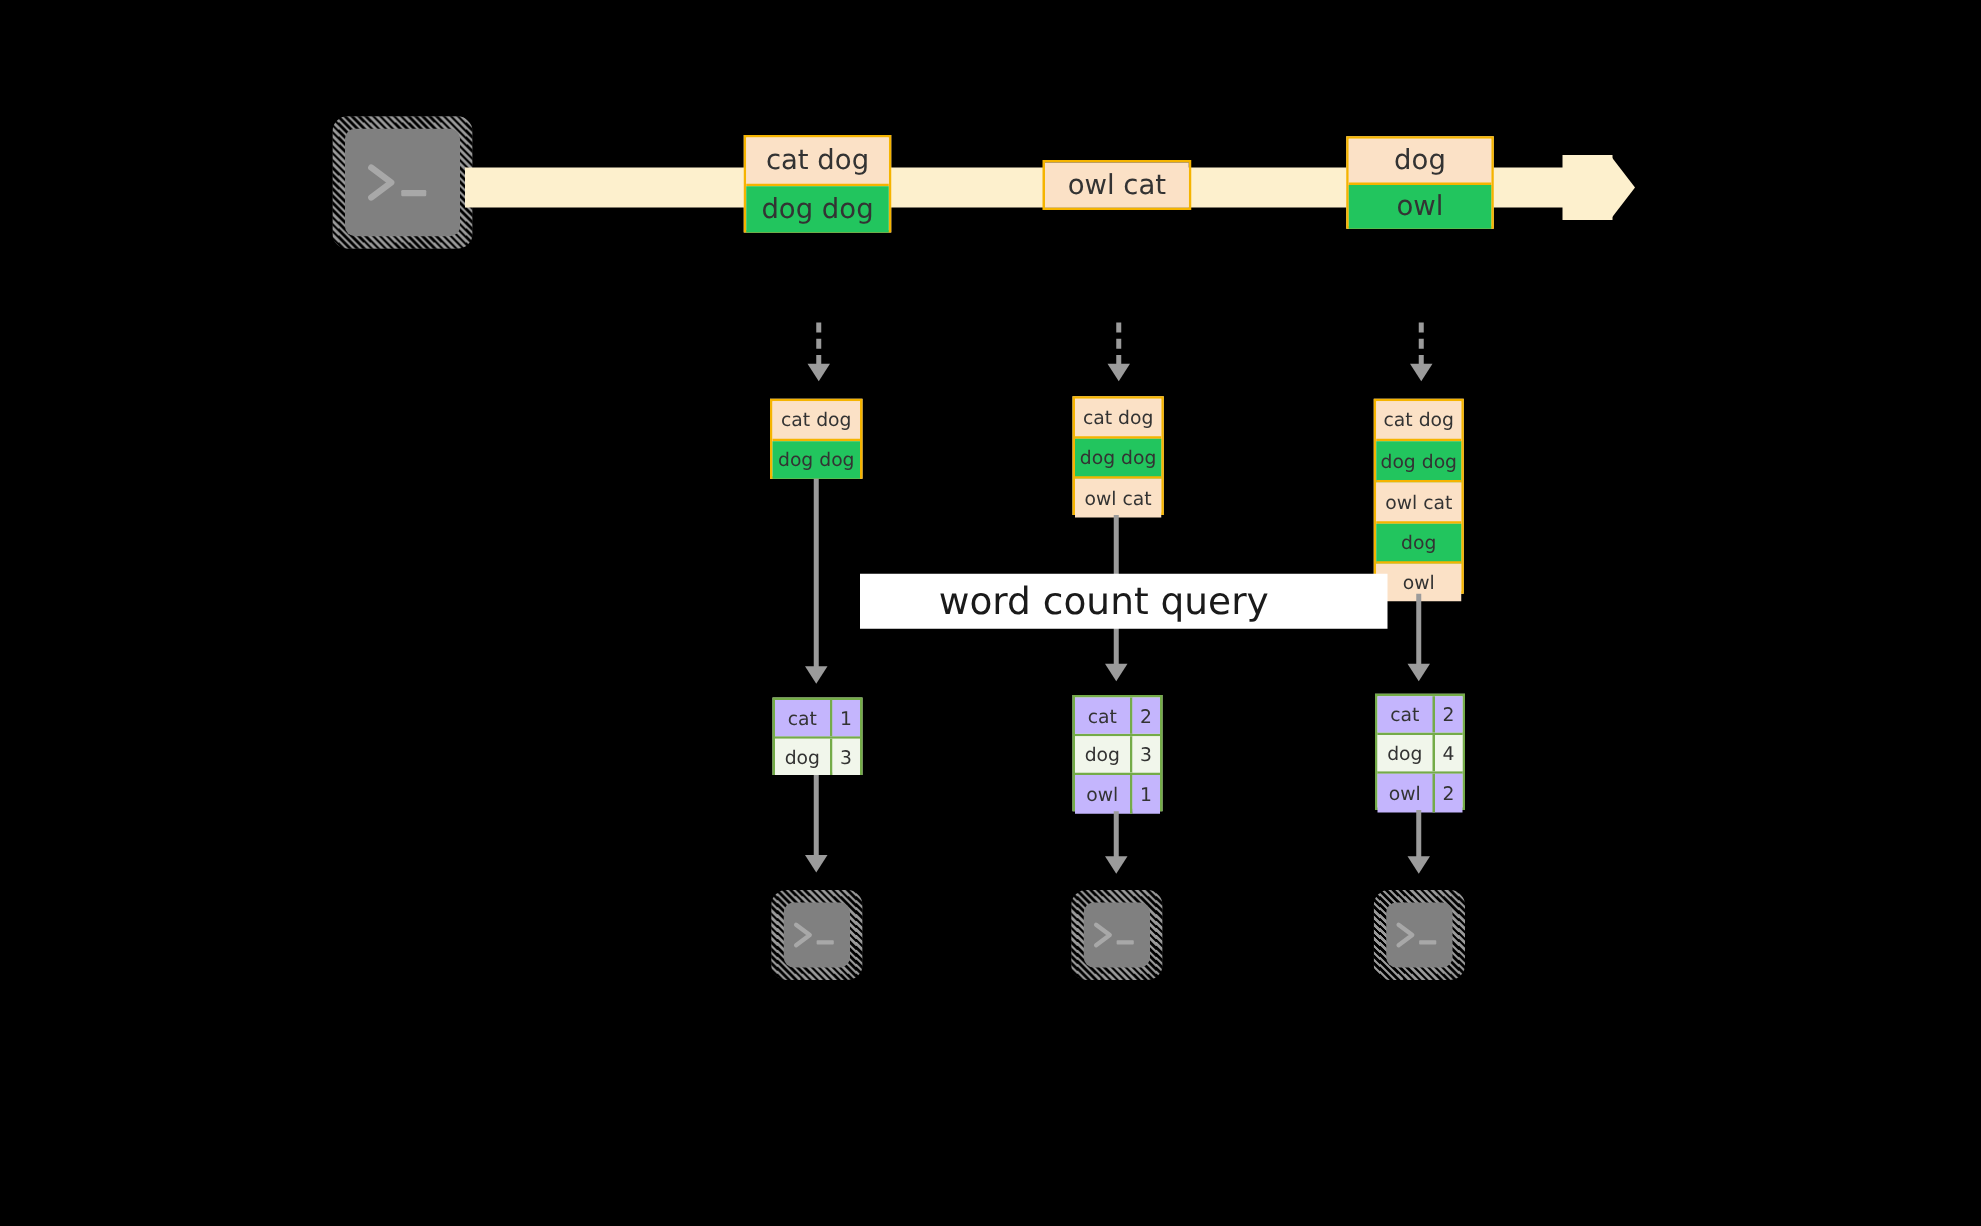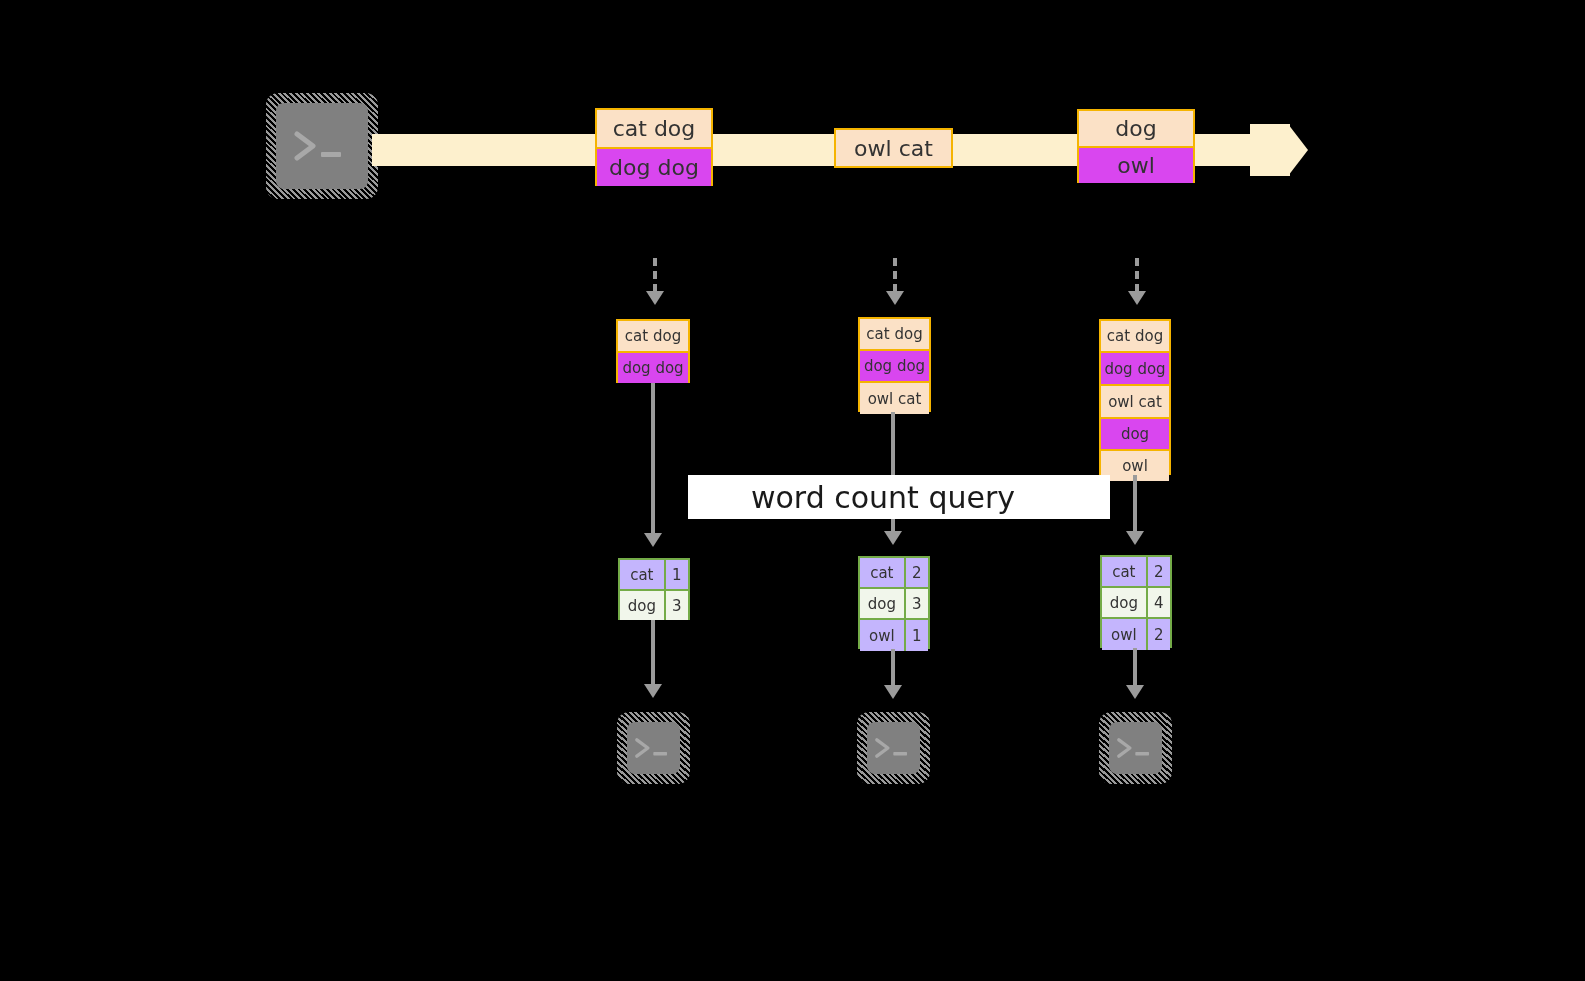--- a/index.html
+++ b/index.html
@@ -22,21 +22,21 @@
   
   .band{background:#fdf0cd;}
   .arrowhead{width:0;height:0;}
 
   
   .obox{border:2px solid #f5b400;background:#fdeedb;}
   .orow{border-bottom:2px solid #f5b400;display:flex;align-items:center;
         justify-content:center;color:#333;white-space:nowrap;}
   .orow:last-child{border-bottom:none;}
   .orow.dark{background:#fbe1c6;}
-  .orow.light{background:#d946ef;}
+  .orow.light{background:#22c55e;}
 
   
   .gbox{border:2px solid #74ab48;background:#eaf2e2;}
   .grow{display:flex;border-bottom:2px solid #74ab48;}
   .grow:last-child{border-bottom:none;}
   .gkey{border-right:2px solid #74ab48;display:flex;align-items:center;
         justify-content:center;color:#333;}
   .gval{display:flex;align-items:center;justify-content:center;color:#333;}
   .grow.dark .gkey,.grow.dark .gval{background:#c4b5fd;}
   .grow.light .gkey,.grow.light .gval{background:#f1f6eb;}
@@ -187,17 +187,17 @@
   <div class="abs vhead" style="left:1126px;top:685px;"></div>
 
   <div class="abs term" style="left:1099px;top:712px;width:73px;height:72px;">
     <div class="term-inner"></div>
     <svg width="48" height="28" viewBox="0 0 70 40" aria-hidden="true">
       <path d="M10 8 L26 20 L10 32" fill="none" stroke="#a8a8a8" stroke-width="5" stroke-linecap="round" stroke-linejoin="round"></path>
       <rect x="34" y="26" width="20" height="5" rx="1" fill="#a8a8a8"></rect>
     </svg>
   </div>
 
-  <div class="abs wlabel" style="left:688px;top:459px;width:422px;height:44px;font-size:30px;margin-top:16px;">
+  <div class="abs wlabel" style="left:688px;top:459px;width:422px;height:44px;font-size:30px;">
     <span style="position:relative;left:-16px;">word count query</span>
   </div>
 
 </div>
 
 </body></html>

